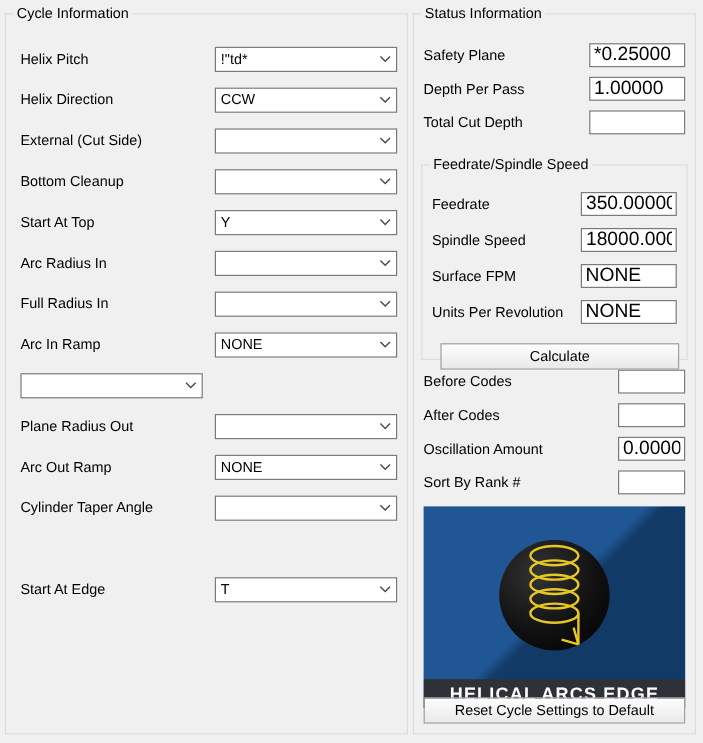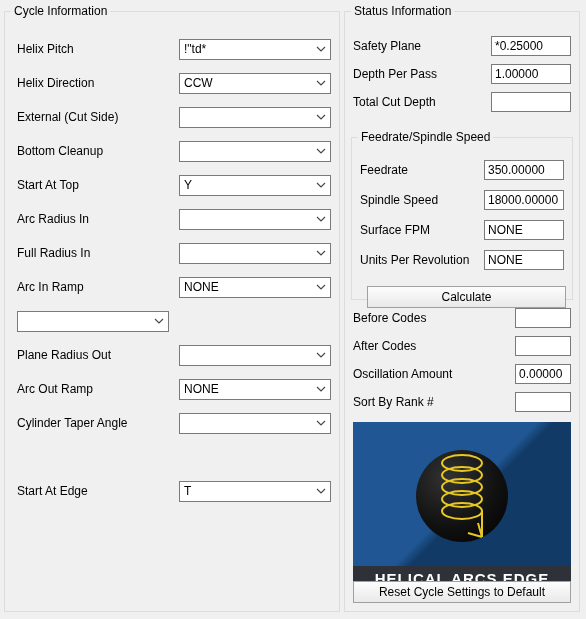--- a/index.html
+++ b/index.html
@@ -104,21 +104,21 @@
   .status-label {
     flex: 1;
     font-size: 12px;
   }
   .textfield {
     width: 80px;
     height: 20px;
     box-sizing: border-box;
     border: 1px solid var(--field-border);
     background: var(--white);
-    font-size: 12px;
+    font-size: 16px;
     padding: 0 3px;
     font-family: inherit;
   }
 
   
   .feed {
     left: 6px;
     top: 112px;
     width: 222px;
     height: 170px;

